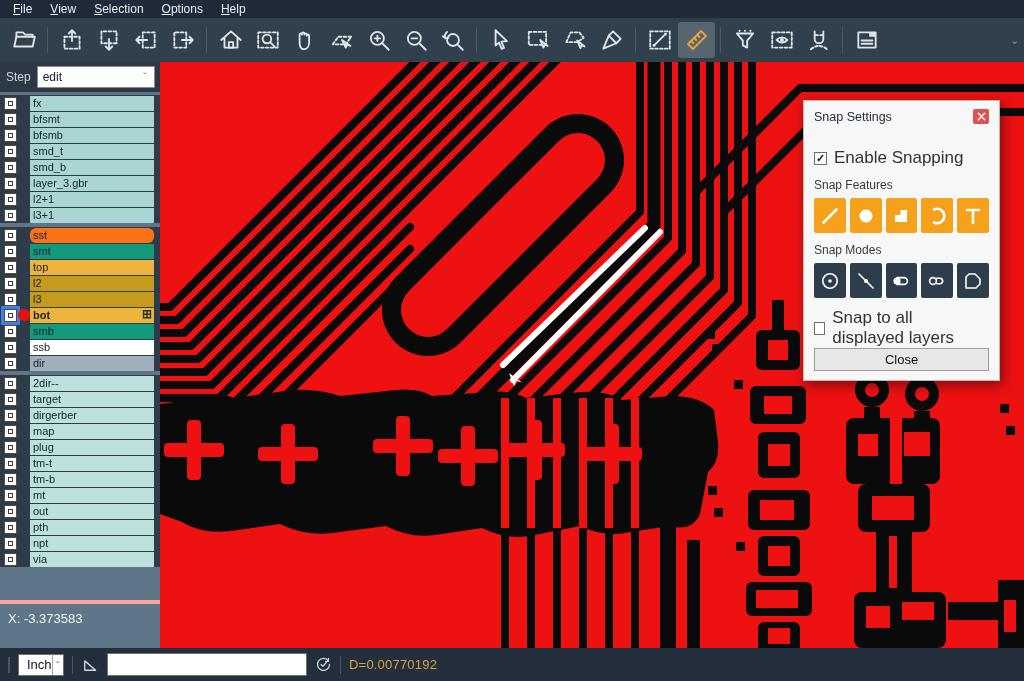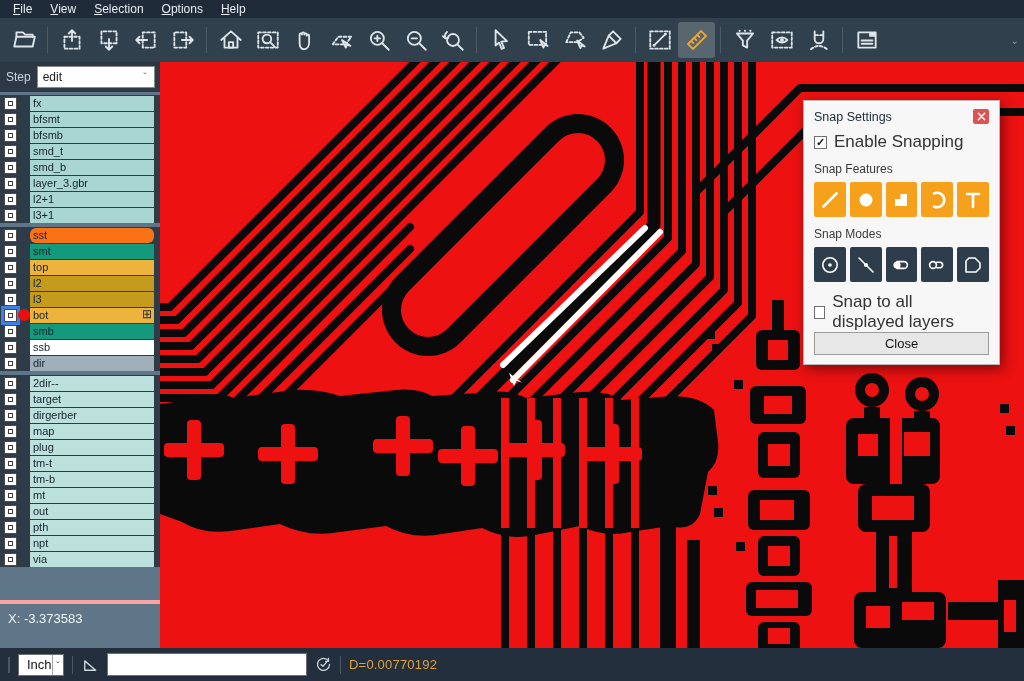--- a/index.html
+++ b/index.html
@@ -58,21 +58,21 @@
   .unit-select .val { flex:1; font-size:13px; color:#111; padding-left:8px; }
   .unit-select .chev { width:15px; height:100%; border-left:1px solid #a5a5a5; display:grid; place-items:center; color:#444; font-size:9px; }
   .ssep { width:1px; height:18px; background:#495864; }
   .angle-ic svg, .sync-ic svg { display:block; }
   .meas-input { width:200px; height:23px; background:#fff; border:1px solid #6f6f6f; font-size:12px; padding:0 4px; font-family:"Liberation Sans",sans-serif; }
   .dist { font-size:13px; color:#dba23e; letter-spacing:.2px; }
 
   
   .dialog { position:absolute; left:803px; top:100px; width:197px; background:#f7f7f7;
     border:1px solid #b9b9b9; box-shadow:3px 4px 12px rgba(0,0,0,.45); padding:8px 10px 9px; z-index:30; }
-  .dlg-head { display:flex; align-items:center; margin-bottom:8px; }
+  .dlg-head { display:flex; align-items:center; margin-bottom:24px; }
   .dlg-title { flex:1; font-size:12.5px; color:#20303c; }
   .dlg-close { width:16px; height:15px; background:#dd5353; border-radius:2px; display:grid; place-items:center; }
   .dlg-cb-row { display:flex; align-items:center; margin-bottom:10px; }
   .dlg-cb { width:13px; height:13px; background:#fff; border:1px solid #707070; margin-right:7px; display:grid; place-items:center;
             font-size:11px; font-weight:bold; color:#1c1c1c; line-height:1; }
   .dlg-cb.unchecked { color:transparent; }
   .dlg-cb-label { font-size:17px; color:#333; }
   .dlg-sec { font-size:12px; color:#3a3a3a; margin:2px 0 6px; }
   .ic-row { display:flex; gap:4px; margin-bottom:10px; }
   .fb, .mb { width:35px; height:35px; border-radius:2px; display:grid; place-items:center; }
@@ -354,21 +354,21 @@
             <span class="gut"></span>
             <span class="lab" style="background: rgb(196, 155, 29);">l3</span>
           </div>
           <div class="lrow">
             <span class="cbw sel">
               <span class="cb"></span>
             </span>
             <span class="gut">
               <span class="dot" style="background: rgb(232, 16, 16);"></span>
             </span>
-            <span class="lab" style="background: rgb(238, 179, 61);">bot<span class="gicon">⊞</span></span>
+            <span class="lab" style="background: rgb(238, 179, 61); font-weight: bold;">bot<span class="gicon">⊞</span></span>
           </div>
           <div class="lrow">
             <span class="cbw">
               <span class="cb"></span>
             </span>
             <span class="gut"></span>
             <span class="lab" style="background: rgb(19, 153, 123);">smb</span>
           </div>
           <div class="lrow">
             <span class="cbw">

